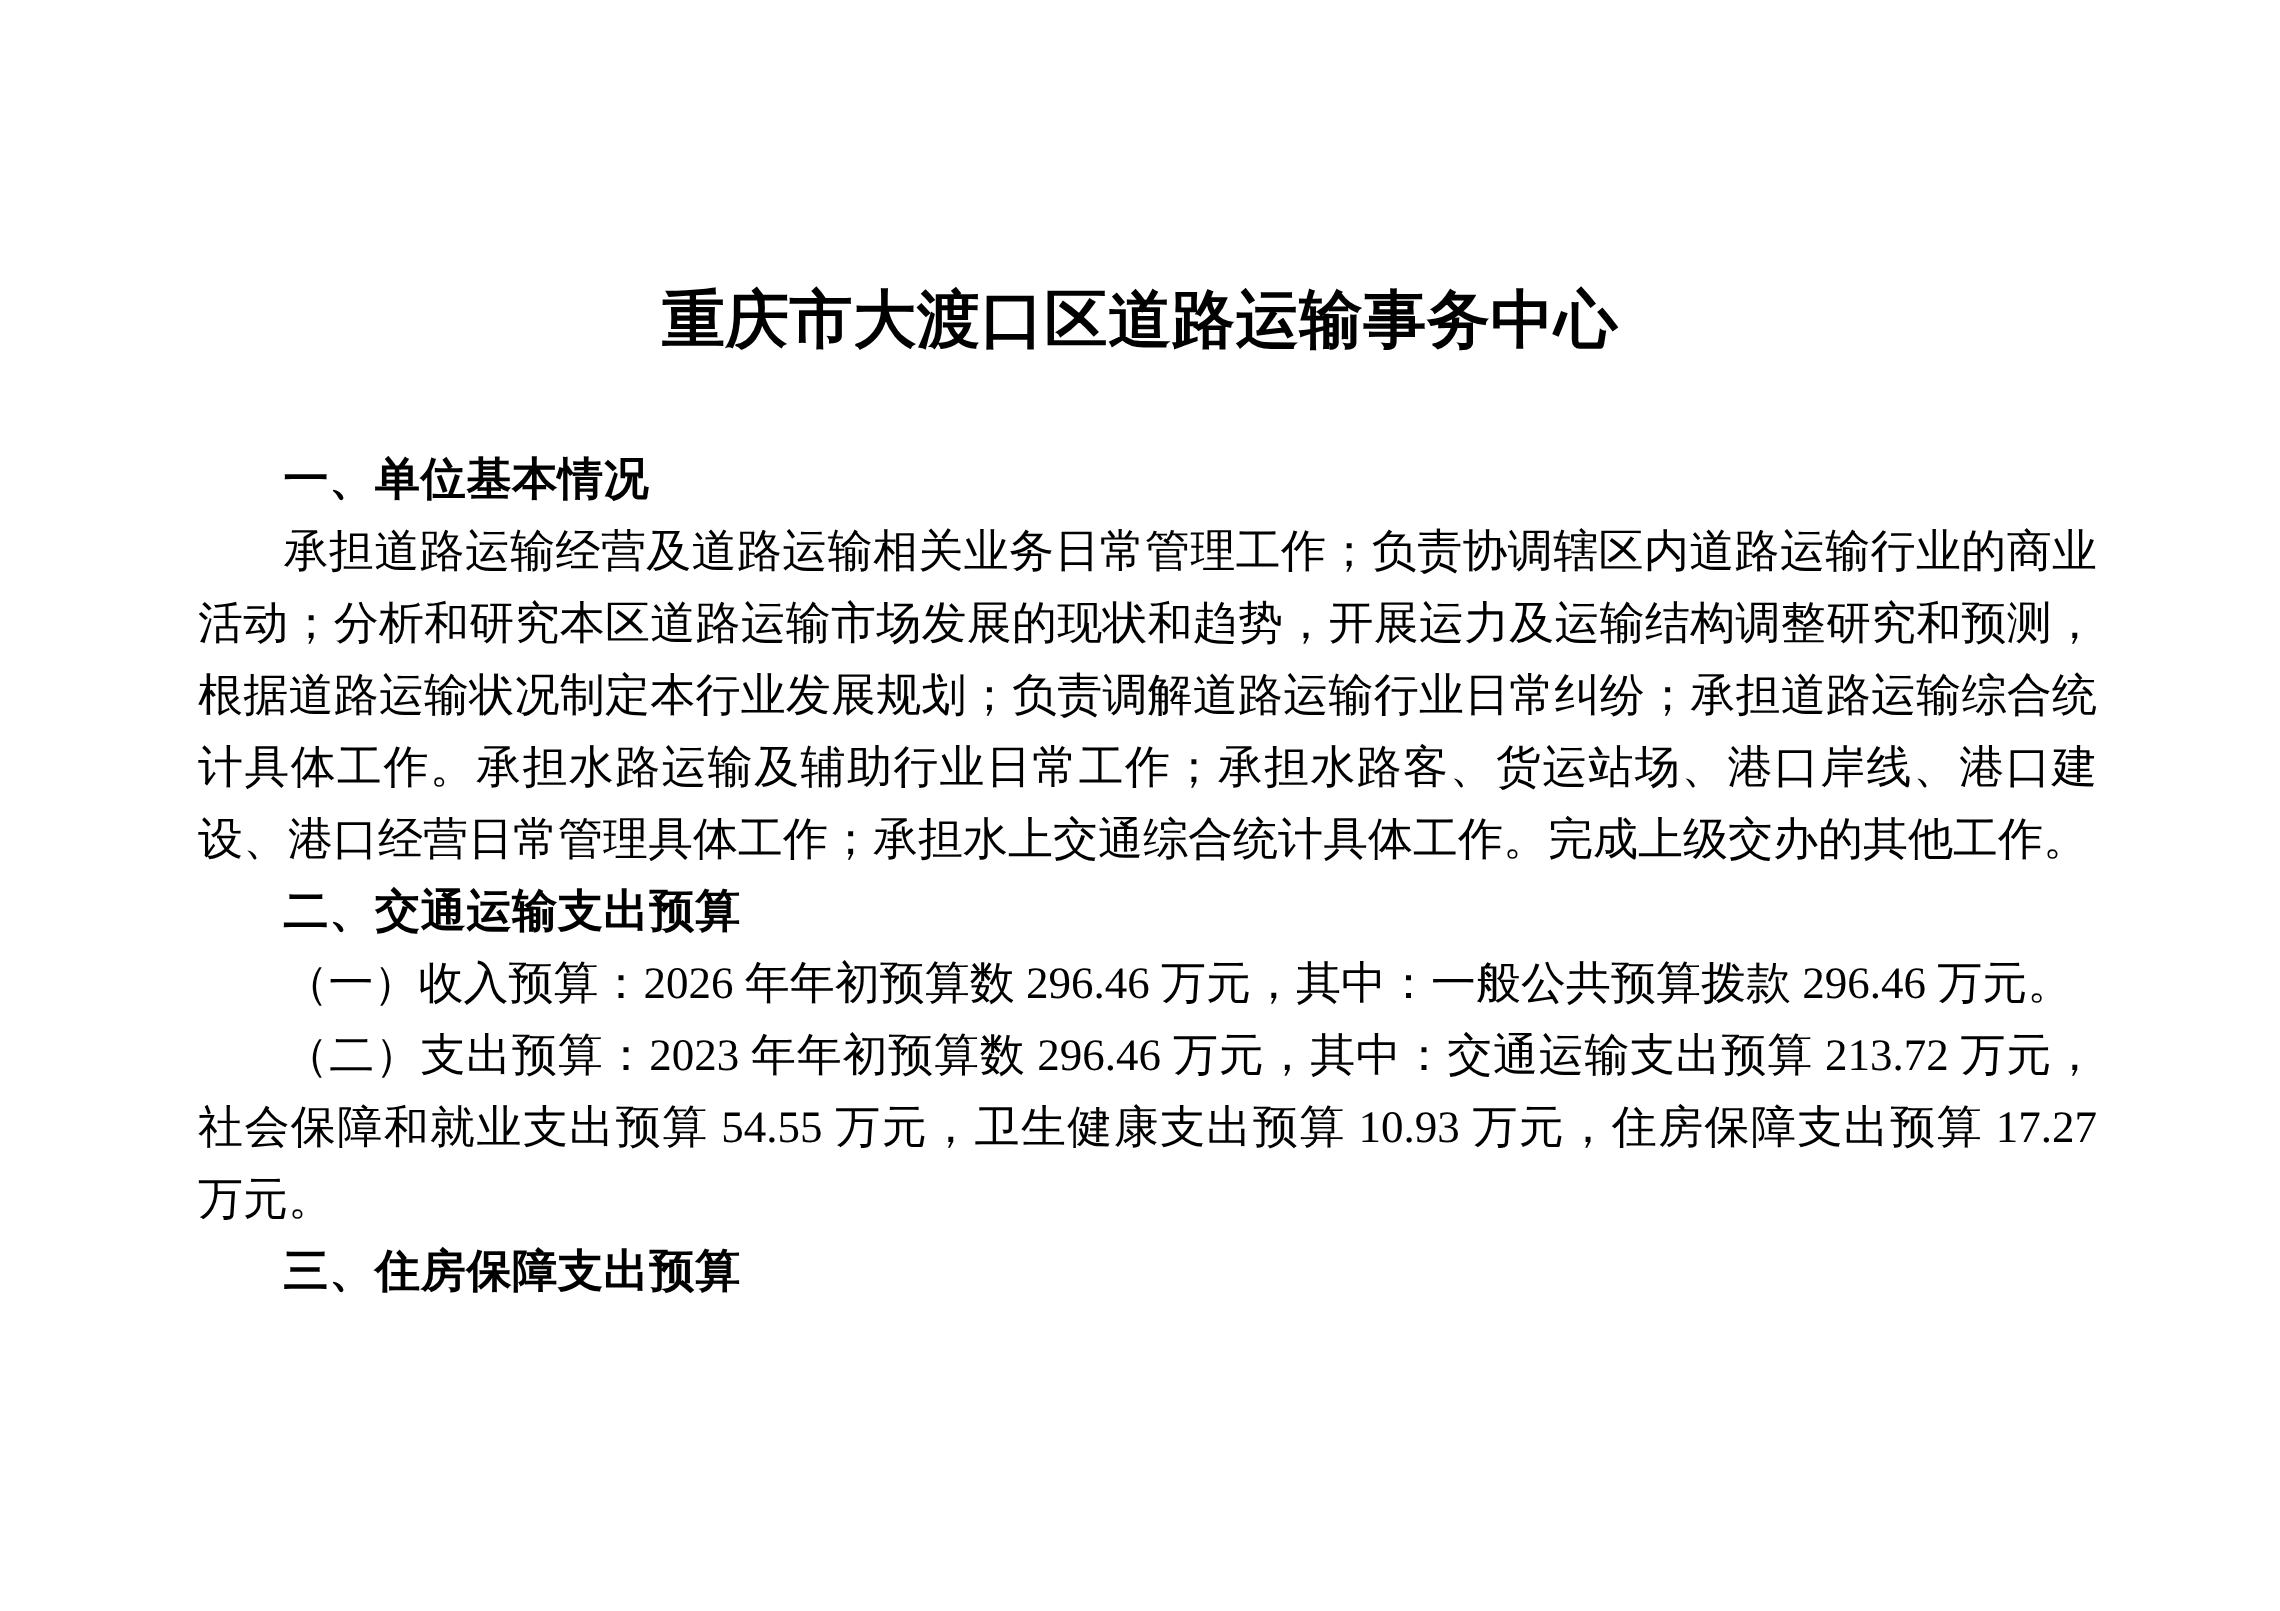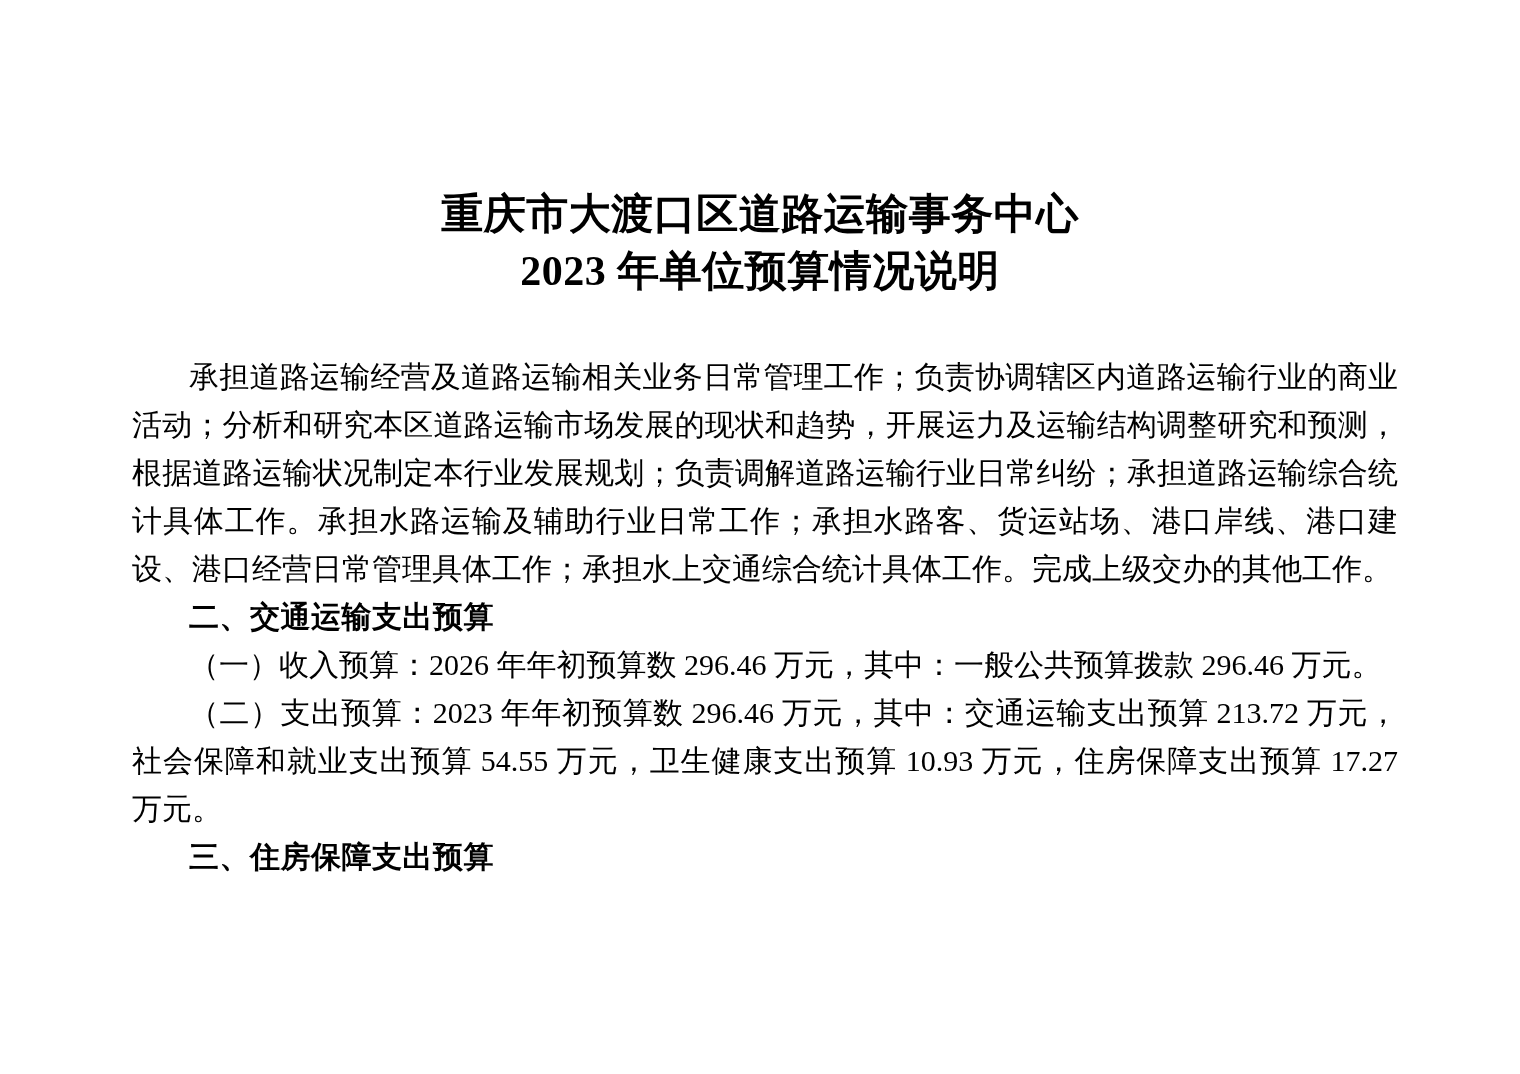--- a/index.html
+++ b/index.html
@@ -48,25 +48,25 @@
     text-justify: inter-character;
   }
 </style>
 </head>
 <body>
 
 <div class="page">
 
   <div class="title-block">
     <div class="title-line">重庆市大渡口区道路运输事务中心</div>
-    <div class="title-line">2023 年单位预算情况说明</div>
   </div>
 
   <div class="content">
 
+    <h2 class="sec-heading">一、单位基本情况</h2>
 
     <p class="body-para">承担道路运输经营及道路运输相关业务日常管理工作；负责协调辖区内道路运输行业的商业活动；分析和研究本区道路运输市场发展的现状和趋势，开展运力及运输结构调整研究和预测，根据道路运输状况制定本行业发展规划；负责调解道路运输行业日常纠纷；承担道路运输综合统计具体工作。承担水路运输及辅助行业日常工作；承担水路客、货运站场、港口岸线、港口建设、港口经营日常管理具体工作；承担水上交通综合统计具体工作。完成上级交办的其他工作。</p>
 
     <h2 class="sec-heading">二、交通运输支出预算</h2>
 
     <p class="body-para">（一）收入预算：2026 年年初预算数 296.46 万元，其中：一般公共预算拨款 296.46 万元。</p>
 
     <p class="body-para">（二）支出预算：2023 年年初预算数 296.46 万元，其中：交通运输支出预算 213.72 万元，社会保障和就业支出预算 54.55 万元，卫生健康支出预算 10.93 万元，住房保障支出预算 17.27 万元。</p>
 
     <h2 class="sec-heading">三、住房保障支出预算</h2>

